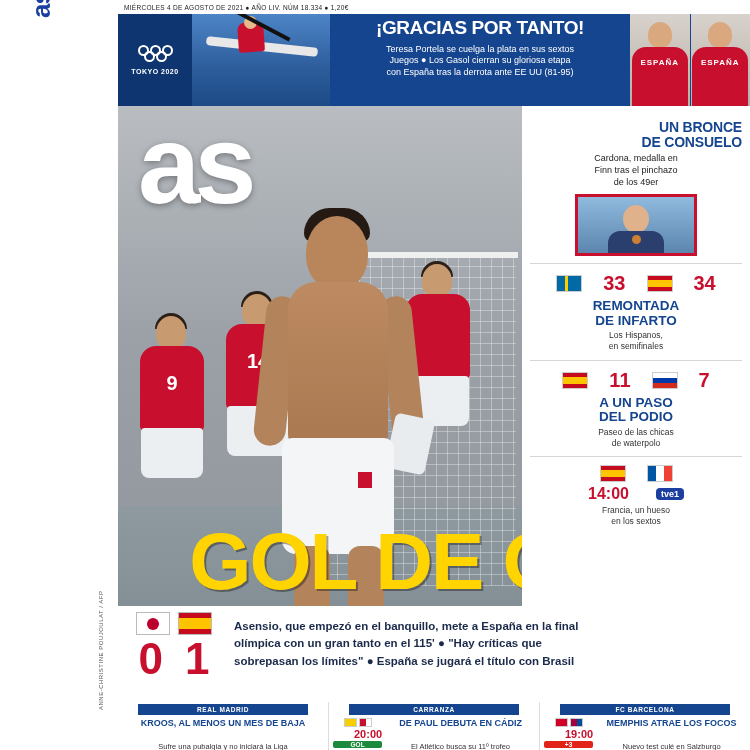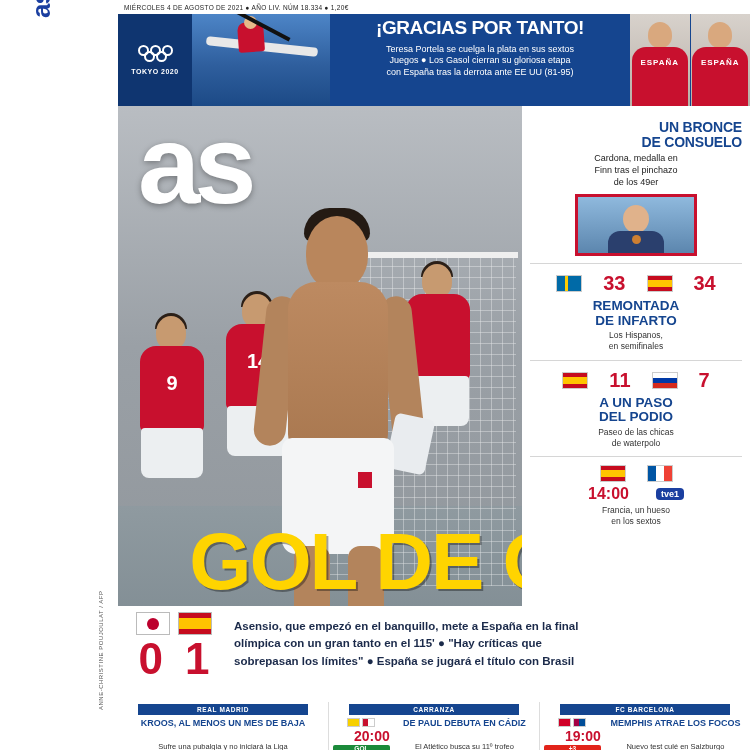--- a/index.html
+++ b/index.html
@@ -272,21 +272,21 @@
   .bb-head {
     text-align: center; font-size: 9px; font-weight: bold; color: #15458f; line-height: 1.15;
   }
   .bb-sub {
     text-align: center; font-size: 7.5px; color: #333; line-height: 1.2; margin-top: 14px;
   }
   .bb-inner { display: flex; align-items: flex-start; gap: 4px; }
   .bb-time {
     min-width: 42px; text-align: center;
   }
-  .bb-time .hour { font-size: 14px; font-weight: bold; color: #c8102e; margin-left: 21px; }
+  .bb-time .hour { font-size: 11px; font-weight: bold; color: #c8102e; margin-left: 21px; }
   .bb-time .chan {
     display: block; font-size: 6.5px; font-weight: bold; color: #fff;
     background: #1b8a3a; border-radius: 2px; padding: 0 2px; margin-top: 1px;
   }
   .bb-time .chan.m3 { background: #e2231a; }
   .bb-minis { display: flex; gap: 2px; justify-content: center; margin-bottom: 1px; }
   .mini-flag { width: 13px; height: 9px; border: 1px solid #ccc; }
   .bb-textwrap { flex: 1; }
 </style>
 </head>

